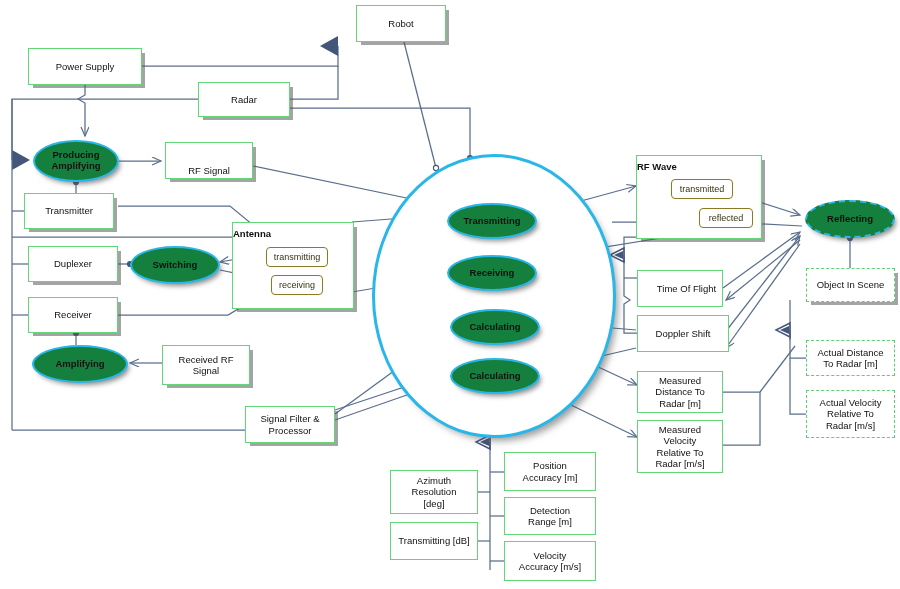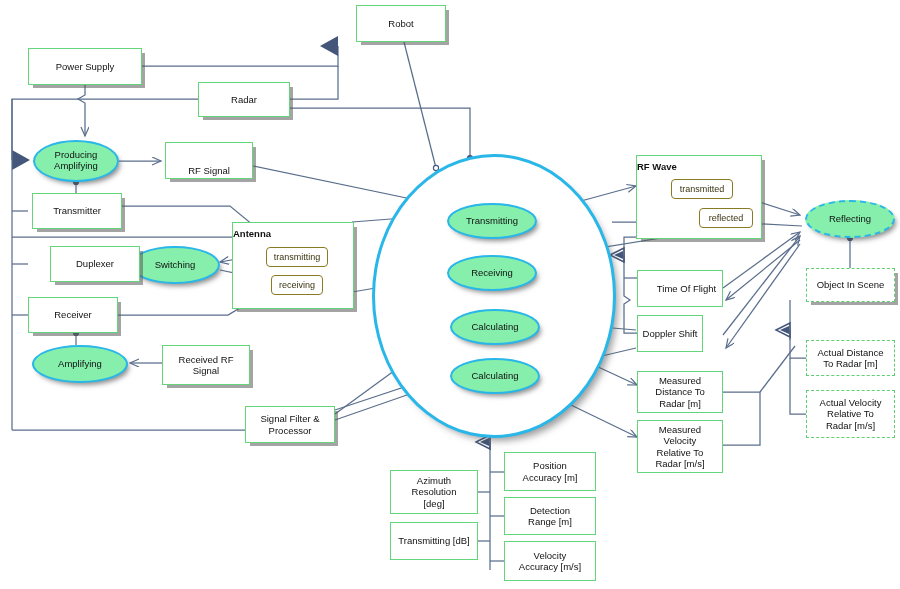--- a/index.html
+++ b/index.html
@@ -19,22 +19,22 @@
   .grp{border:1.4px solid #63d67a;background:#fff;
        box-shadow:4px 4px 0 -1px rgba(90,90,90,.55);
        display:block;}
   .grp-title{position:absolute;left:0;right:0;top:5px;
              font-weight:bold;font-size:9.5px;color:#111;}
 
   .prop{position:absolute;box-sizing:border-box;border:1.4px solid #8a7a22;
         border-radius:4px;background:#fff;color:#3a3410;font-size:9px;
         display:flex;align-items:center;justify-content:center;}
 
-  .ell{border:2px solid #29b6e8;border-radius:50%;background:#86efac;
-       color:#111;font-weight:normal;font-size:9.5px;line-height:1.15;
+  .ell{border:2px solid #29b6e8;border-radius:50%;background:#15803d;
+       color:#111;font-weight:bold;font-size:9.5px;line-height:1.15;
        box-shadow:3px 4px 5px -2px rgba(80,80,80,.65);}
   .ell.dashed{border-style:dashed;}
 
   .bigell{position:absolute;border:3px solid #29b6e8;border-radius:50%;
           background:#fff;box-shadow:5px 6px 7px -3px rgba(80,80,80,.55);}
   .bigell-title{position:absolute;left:0;right:0;top:16px;text-align:center;
                 font-weight:bold;font-size:9.5px;color:#111;}
   .layer1{z-index:1;}
   .layer2{z-index:3;}
 </style>
@@ -223,25 +223,25 @@
   </div>
 
   <div class="node blk layer2" style="left:356px;top:5px;width:90px;height:37px;">
     <span style="white-space:pre-line">Robot</span>
   </div>
 
   <div class="node blk layer2" style="left:165px;top:142px;width:88px;height:37px;align-items:flex-end;">
     <span style="white-space:pre-line">RF Signal</span>
   </div>
 
-  <div class="node blk layer2" style="left:32px;top:193px;width:90px;height:36px;">
+  <div class="node blk layer2" style="left:24px;top:193px;width:90px;height:36px;">
     <span style="white-space:pre-line">Transmitter</span>
   </div>
 
-  <div class="node blk layer2" style="left:28px;top:246px;width:90px;height:36px;margin-left:22px;">
+  <div class="node blk layer2" style="left:28px;top:246px;width:90px;height:36px;">
     <span style="white-space:pre-line">Duplexer</span>
   </div>
 
   <div class="node blk layer2" style="left:28px;top:297px;width:90px;height:36px;">
     <span style="white-space:pre-line">Receiver</span>
   </div>
 
   <div class="node blk layer2" style="left:162px;top:345px;width:88px;height:40px;">
     <span style="white-space:pre-line">Received RF
 Signal</span>
@@ -249,21 +249,21 @@
 
   <div class="node blk layer2" style="left:245px;top:406px;width:90px;height:37px;">
     <span style="white-space:pre-line">Signal Filter &amp;
 Processor</span>
   </div>
 
   <div class="node blk layer2" style="left:637px;top:270px;width:86px;height:37px;box-shadow:none;padding-left:16px;">
     <span style="white-space:pre-line">Time Of Flight</span>
   </div>
 
-  <div class="node blk layer2" style="left:637px;top:315px;width:66px;height:37px;box-shadow:none;">
+  <div class="node blk layer2" style="left:637px;top:315px;width:92px;height:37px;box-shadow:none;">
     <span style="white-space:pre-line">Doppler Shift</span>
   </div>
 
   <div class="node blk layer2" style="left:637px;top:371px;width:86px;height:42px;box-shadow:none;">
     <span style="white-space:pre-line">Measured
 Distance To
 Radar [m]</span>
   </div>
 
   <div class="node blk layer2" style="left:637px;top:420px;width:86px;height:53px;box-shadow:none;">

